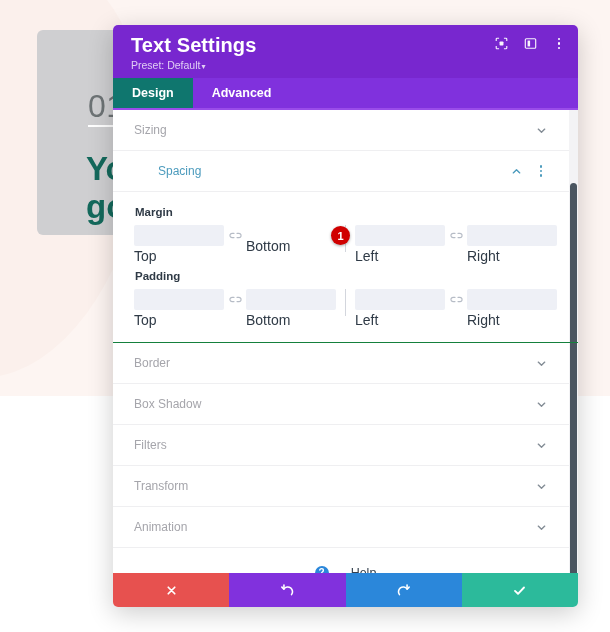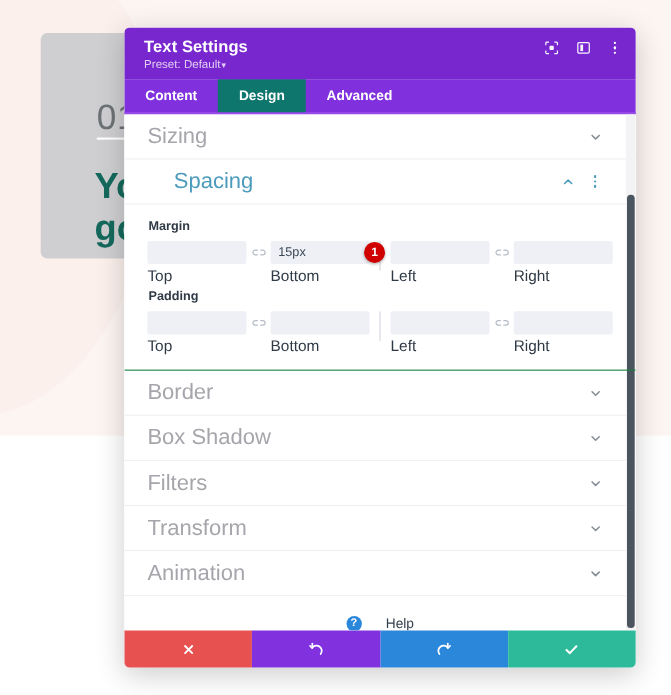--- a/index.html
+++ b/index.html
@@ -83,21 +83,21 @@
   
   .modal-header {
     background: #7b2fd4;
     background: #7827cf;
     padding: 9px 16px 7px 18px;
     position: relative;
     flex: 0 0 auto;
   }
   .modal-title {
     color: #ffffff;
-    font-size: 15px;
+    font-size: 20px;
     font-weight: bold;
     letter-spacing: .1px;
   }
   .modal-preset {
     color: #e0cdf4;
     font-size: 10.5px;
     margin-top: 2px;
   }
   .modal-preset .caret { font-size: 8px; margin-left: 1px; }
   .header-icons {
@@ -164,21 +164,21 @@
   .acc-row {
     height: 40px;
     display: flex;
     align-items: center;
     justify-content: space-between;
     padding: 0 30px 0 21px;
     border-bottom: 1px solid #efeff1;
     cursor: pointer;
   }
   .acc-label {
-    font-size: 20px;
+    font-size: 12px;
     color: #a5a5ab;
   }
   .acc-label.open {
     color: #4c9bbd;
     margin-left: 24px;
   }
   .chev {
     color: #5a6672;
     opacity: .75;
     display: flex; align-items: center;
@@ -350,21 +350,20 @@
       </span>
       <span class="dots-v">
           <i></i>
           <i></i>
           <i></i>
         </span>
     </div>
   </div>
 
   <div class="tabs">
-    <div class="tab">Content</div>
     <div class="tab active">Design</div>
     <div class="tab">Advanced</div>
   </div>
 
   <div class="modal-body">
     <div class="scroll-track">
       <div class="scroll-thumb"></div>
     </div>
 
     <div class="acc-row">
@@ -402,21 +401,20 @@
             <div class="inp"></div>
             <div class="sub">Top</div>
           </div>
           <div class="linkicon">
             <svg width="15" height="11" viewBox="0 0 20 12" fill="none" stroke="currentColor" stroke-width="1.5" stroke-linecap="round">
               <path d="M8 3.2H5.4A2.8 2.8 0 0 0 2.6 6a2.8 2.8 0 0 0 2.8 2.8H8"></path>
               <path d="M12 3.2h2.6A2.8 2.8 0 0 1 17.4 6a2.8 2.8 0 0 1-2.8 2.8H12"></path>
             </svg>
           </div>
           <div class="cell">
-            <div class="inp">15px</div>
             <div class="sub">Bottom</div>
           </div>
         </div>
         <div class="vdivider"></div>
         <div class="pair">
           <div class="cell">
             <div class="inp"></div>
             <div class="sub">Left</div>
           </div>
           <div class="linkicon">

